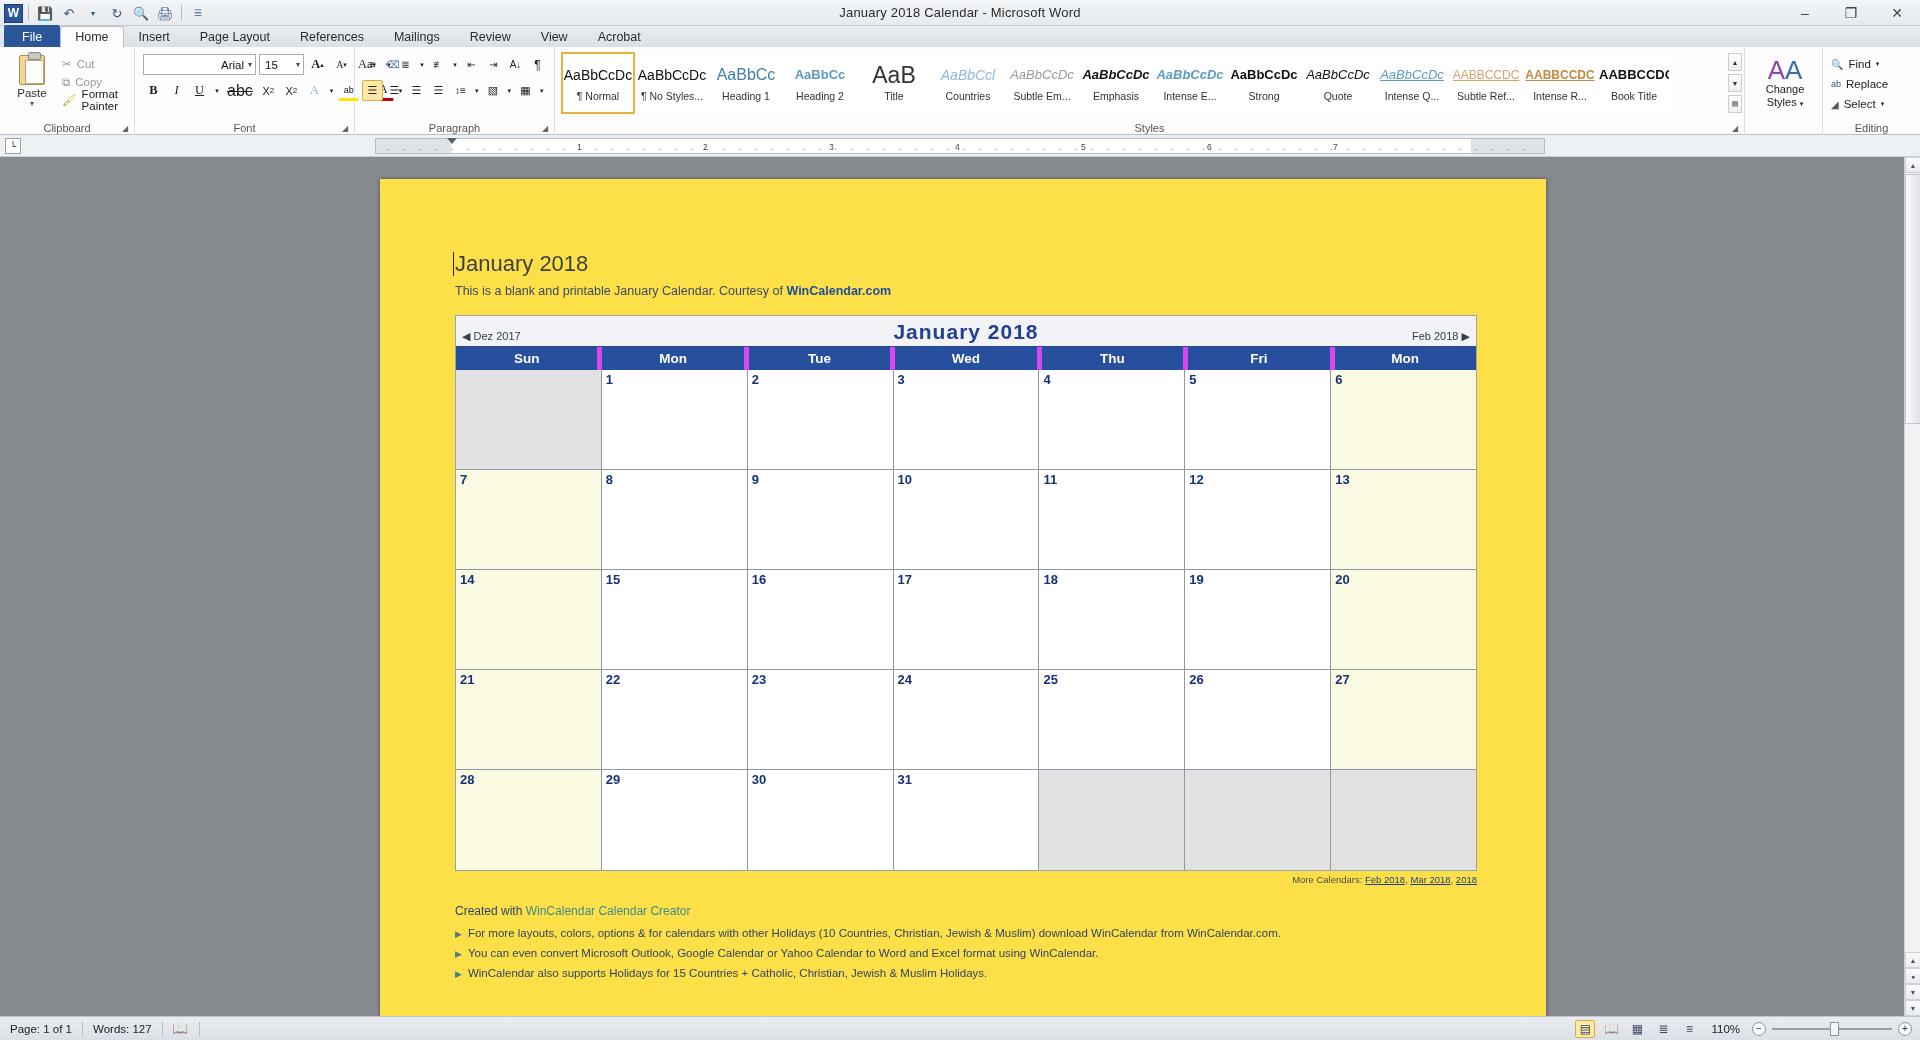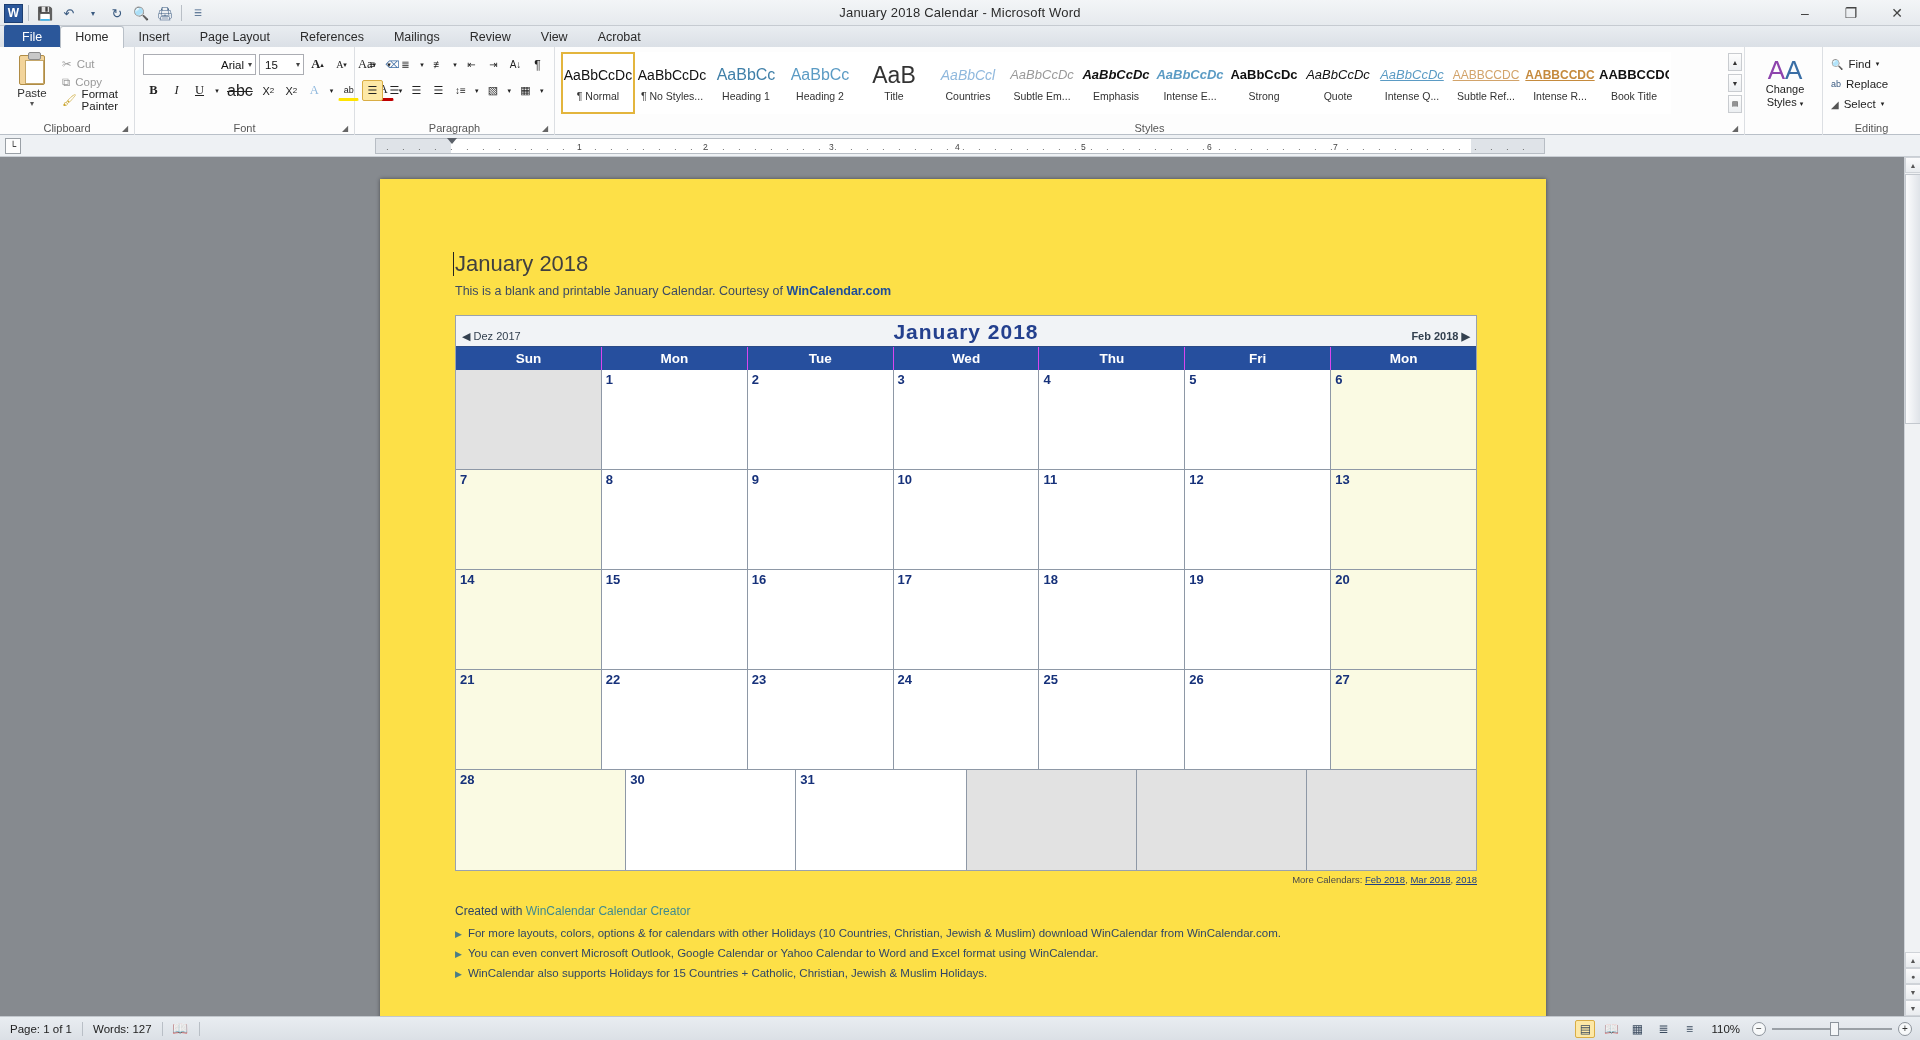--- a/index.html
+++ b/index.html
@@ -129,24 +129,24 @@
   .doc-h1:before{content:"";position:absolute;left:-2px;top:1px;width:1px;height:24px;background:#222;}
   .doc-sub{font-size:12.5px;color:#3c4a63;margin-top:7px;}
   .doc-sub b{color:#1f4e99;}
 
   
   .cal{margin-top:17px;border:1px solid #9aa2ad;width:1022px;}
   .calhead{height:31px;background:#f1f3f6;position:relative;border-bottom:1px solid #2b4a86;}
   .calhead .mtitle{position:absolute;left:0;right:0;top:4px;text-align:center;font-size:21px;font-weight:bold;
                    color:#24408e;letter-spacing:1px;}
   .calhead .prev{position:absolute;left:6px;bottom:3px;font-size:11px;color:#33404f;}
-  .calhead .next{position:absolute;right:6px;bottom:3px;font-size:11px;color:#33404f;font-weight:bold;}
+  .calhead .next{position:absolute;right:6px;bottom:3px;font-size:11px;color:#33404f;}
   .dowrow{display:flex;background:#264f9e;}
   .dow{flex:1;text-align:center;color:#fff;font-size:13.5px;font-weight:bold;padding:4px 0;
-       border-right:1px solid #d946ef;}
+       border-right:5px solid #d946ef;}
   .dow:last-child{border-right:none;}
   .week{display:flex;}
   .cell{flex:1;height:100px;border-right:1px solid #8e98a6;border-bottom:1px solid #8e98a6;
         background:#fff;position:relative;}
   .cell:last-child{border-right:none;}
   .week:last-child .cell{border-bottom:none;}
   .cell.weekend{background:#fafae3;}
   .cell.blank{background:#e2e2e2;}
   .daynum{position:absolute;left:4px;top:2px;font-size:13px;font-weight:bold;color:#16317a;}
   .morecal{text-align:right;font-size:9.5px;color:#4a4a4a;margin-top:3px;}
@@ -327,21 +327,21 @@
         </div>
         <div class="stylebox">
           <div class="sp" style="color: rgb(17, 17, 17); font-weight: normal; font-style: normal; font-size: 14px;">AaBbCcDc</div>
           <div class="sl">¶ No Styles...</div>
         </div>
         <div class="stylebox">
           <div class="sp" style="color: rgb(63, 127, 168); font-weight: normal; font-style: normal; font-size: 16px;">AaBbCс</div>
           <div class="sl">Heading 1</div>
         </div>
         <div class="stylebox">
-          <div class="sp" style="color: rgb(91, 155, 196); font-weight: normal; font-style: normal; font-size: 16px;">AaBbCc</div>
+          <div class="sp" style="color: rgb(91, 155, 196); font-weight: bold; font-style: normal; font-size: 13px;">AaBbCc</div>
           <div class="sl">Heading 2</div>
         </div>
         <div class="stylebox">
           <div class="sp" style="color: rgb(51, 51, 51); font-weight: normal; font-style: normal; font-size: 23px;">AaB</div>
           <div class="sl">Title</div>
         </div>
         <div class="stylebox">
           <div class="sp" style="color: rgb(143, 184, 221); font-weight: normal; font-style: italic; font-size: 14px;">AaBbCcl</div>
           <div class="sl">Countries</div>
         </div>
@@ -640,20 +640,23 @@
               </div>
               <div class="cell weekend">
                 <div class="daynum">27</div>
               </div>
             </div>
             <div class="week">
               <div class="cell weekend">
                 <div class="daynum">28</div>
               </div>
               <div class="cell">
+                <div class="daynum">29</div>
+              </div>
+              <div class="cell">
                 <div class="daynum">30</div>
               </div>
               <div class="cell">
                 <div class="daynum">31</div>
               </div>
               <div class="cell blank"></div>
               <div class="cell blank"></div>
               <div class="cell blank"></div>
             </div>
           </div>

